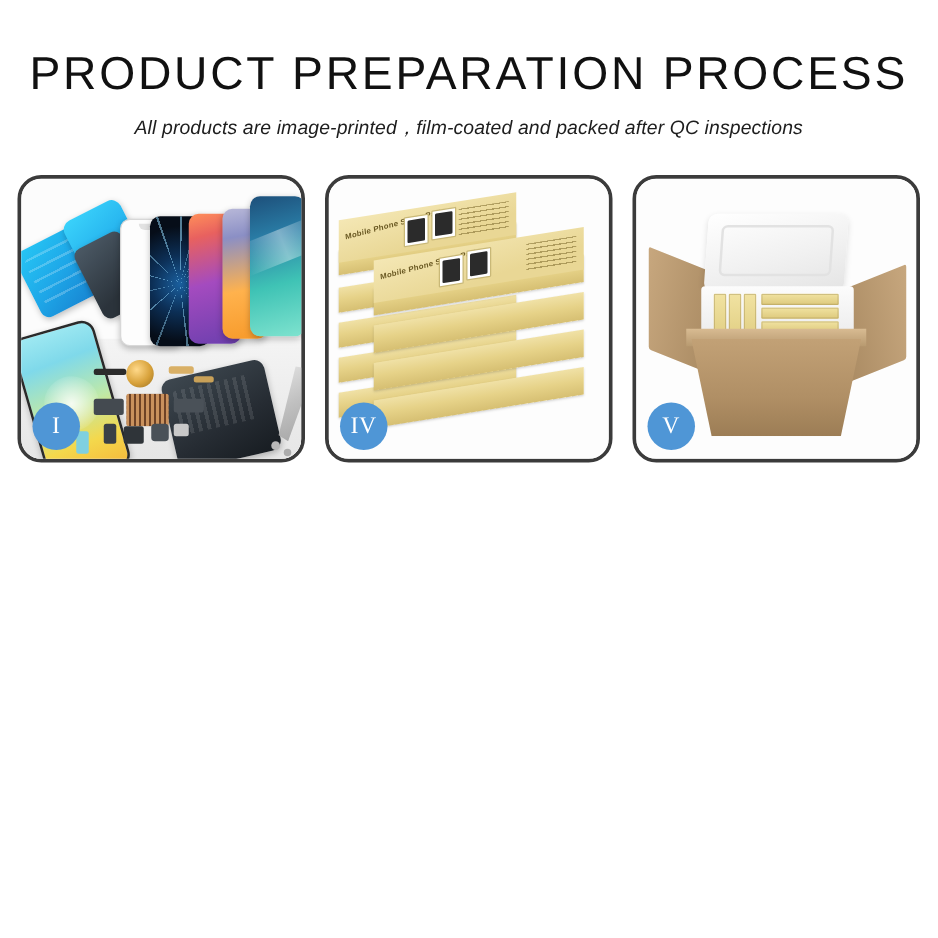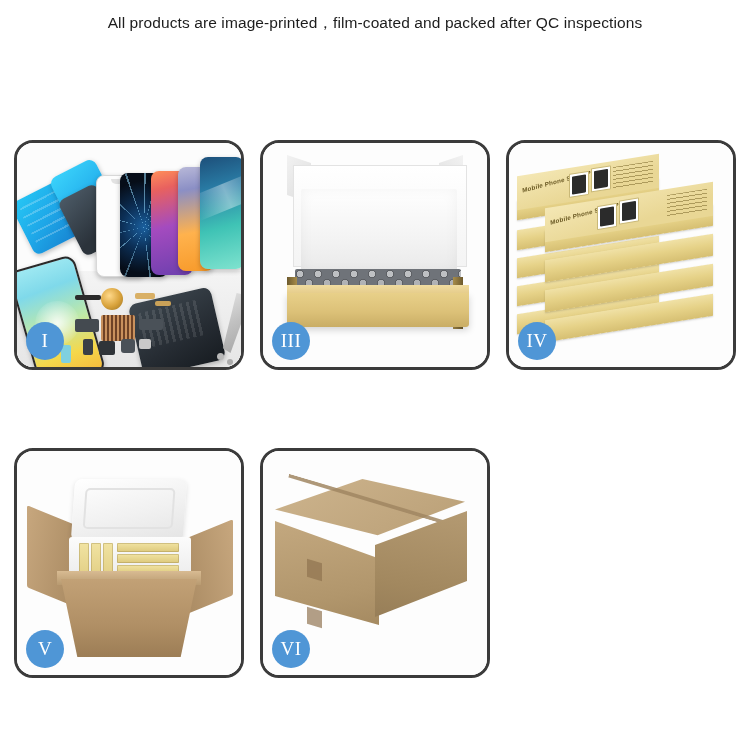--- a/index.html
+++ b/index.html
@@ -34,20 +34,21 @@
     white-space: nowrap;
   }
   .page-subtitle {
     margin: 0;
     padding-top: 13px;
     font-size: 15.5px;
     font-weight: 400;
     color: #1d1d1d;
     letter-spacing: 0.1px;
     white-space: nowrap;
+    font-style: italic;
   }
 
   
   .grid {
     position: absolute;
     top: 140px;
     left: 14px;
     width: 722px;
     height: 540px;
     display: grid;
@@ -470,20 +471,21 @@
   .p6-tape2 {
     position:absolute; left:44px; top:158px; width:15px; height:17px;
     background: rgba(145,117,82,.7);
     transform: skewY(16deg);
   }
 </style>
 </head>
 <body>
 
 <div class="header">
+  <h1 class="page-title">PRODUCT PREPARATION PROCESS</h1>
   <p class="page-subtitle">All products are image-printed，film-coated and packed after QC inspections</p>
 </div>
 
 <div class="grid">
 
   <div class="panel">
     <div class="panel-stage">
       <div class="p1-bg"></div>
       <div class="p1-floor"></div>
       <div class="scr p1-cyan"></div>
@@ -509,34 +511,20 @@
       <div class="cmp p1-flex9"></div>
       <div class="cmp p1-flex10"></div>
       <div class="p1-tweez"></div>
       <div class="p1-screw1"></div>
       <div class="p1-screw2"></div>
     </div>
     <div class="badge">I</div>
   </div>
 
 
-  <div class="panel">
-    <div class="panel-stage">
-      <div class="p3-bg"></div>
-      <div class="p3-lid-l"></div>
-      <div class="p3-lid-r"></div>
-      <div class="p3-backwall"></div>
-      <div class="p3-foam"></div>
-      <div class="p3-bubbles"></div>
-      <div class="p3-edge-l"></div>
-      <div class="p3-edge-r"></div>
-      <div class="p3-boxfront"></div>
-    </div>
-    <div class="badge">III</div>
-  </div>
 
   <div class="panel">
     <div class="panel-stage">
       <div class="p4-bg"></div>
 
       <div class="kbox p4-r5"></div>
       <div class="kbox p4-r4"></div>
       <div class="kbox p4-r3"></div>
       <div class="kbox p4-r2"></div>
       <div class="kbox p4-r1"></div>
@@ -582,26 +570,14 @@
       <div class="p5-ybox p5-y4"></div>
       <div class="p5-ybox p5-y5"></div>
       <div class="p5-ybox p5-y6"></div>
       <div class="p5-ybox p5-y7"></div>
       <div class="p5-cartonTop"></div>
       <div class="p5-carton"></div>
     </div>
     <div class="badge">V</div>
   </div>
 
-  <div class="panel">
-    <div class="panel-stage">
-      <div class="p6-bg"></div>
-      <div class="p6-top"></div>
-      <div class="p6-seam"></div>
-      <div class="p6-left"></div>
-      <div class="p6-right"></div>
-      <div class="p6-tape1"></div>
-      <div class="p6-tape2"></div>
-    </div>
-    <div class="badge">VI</div>
-  </div>
 
 </div>
 
 </body></html>

